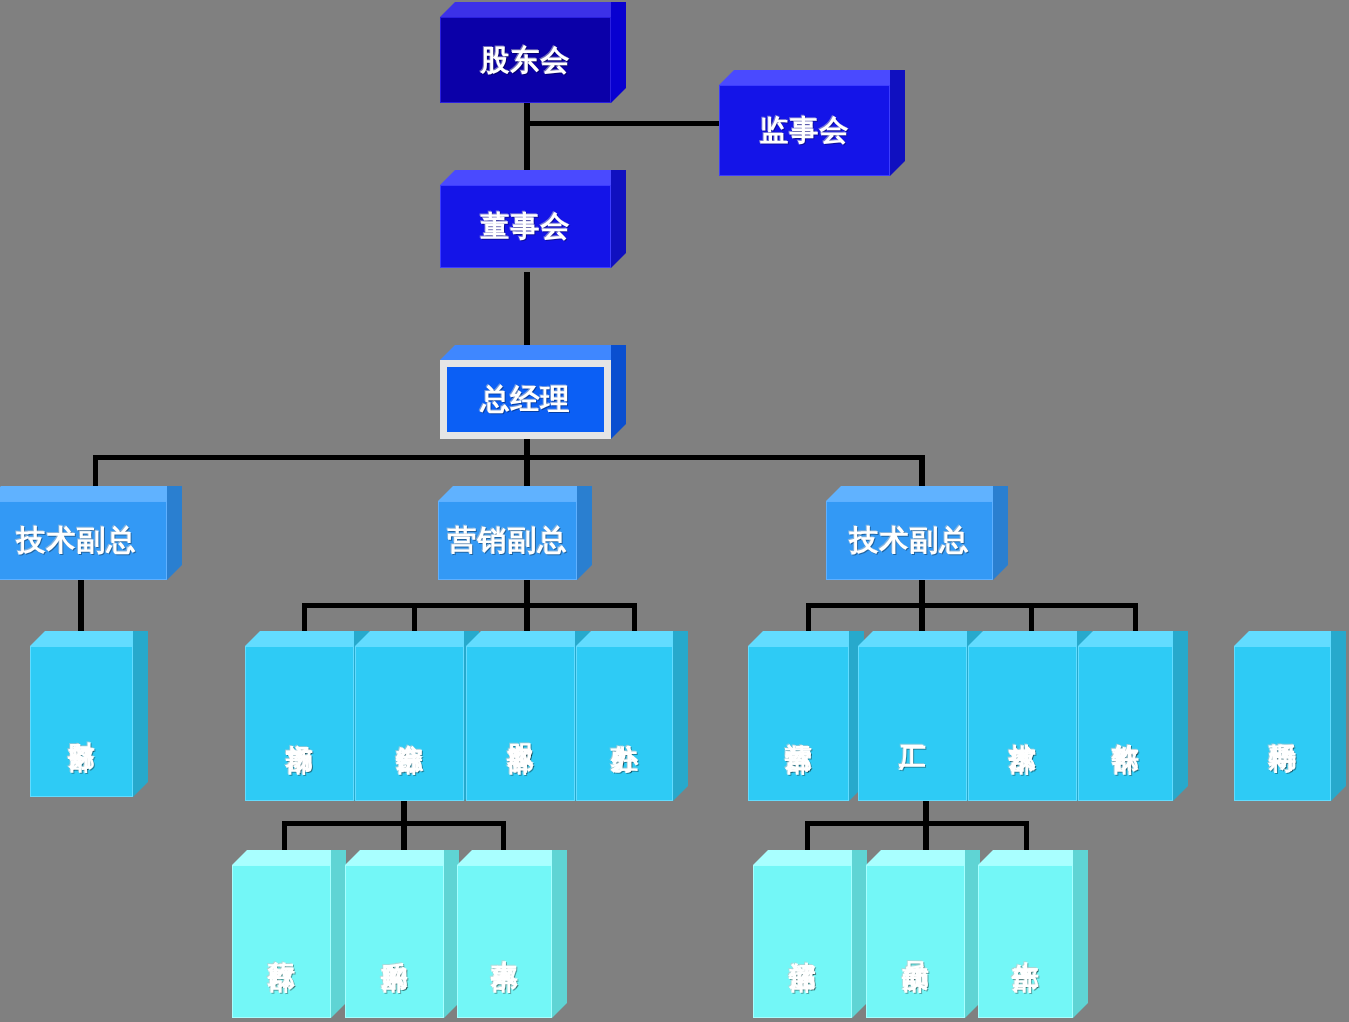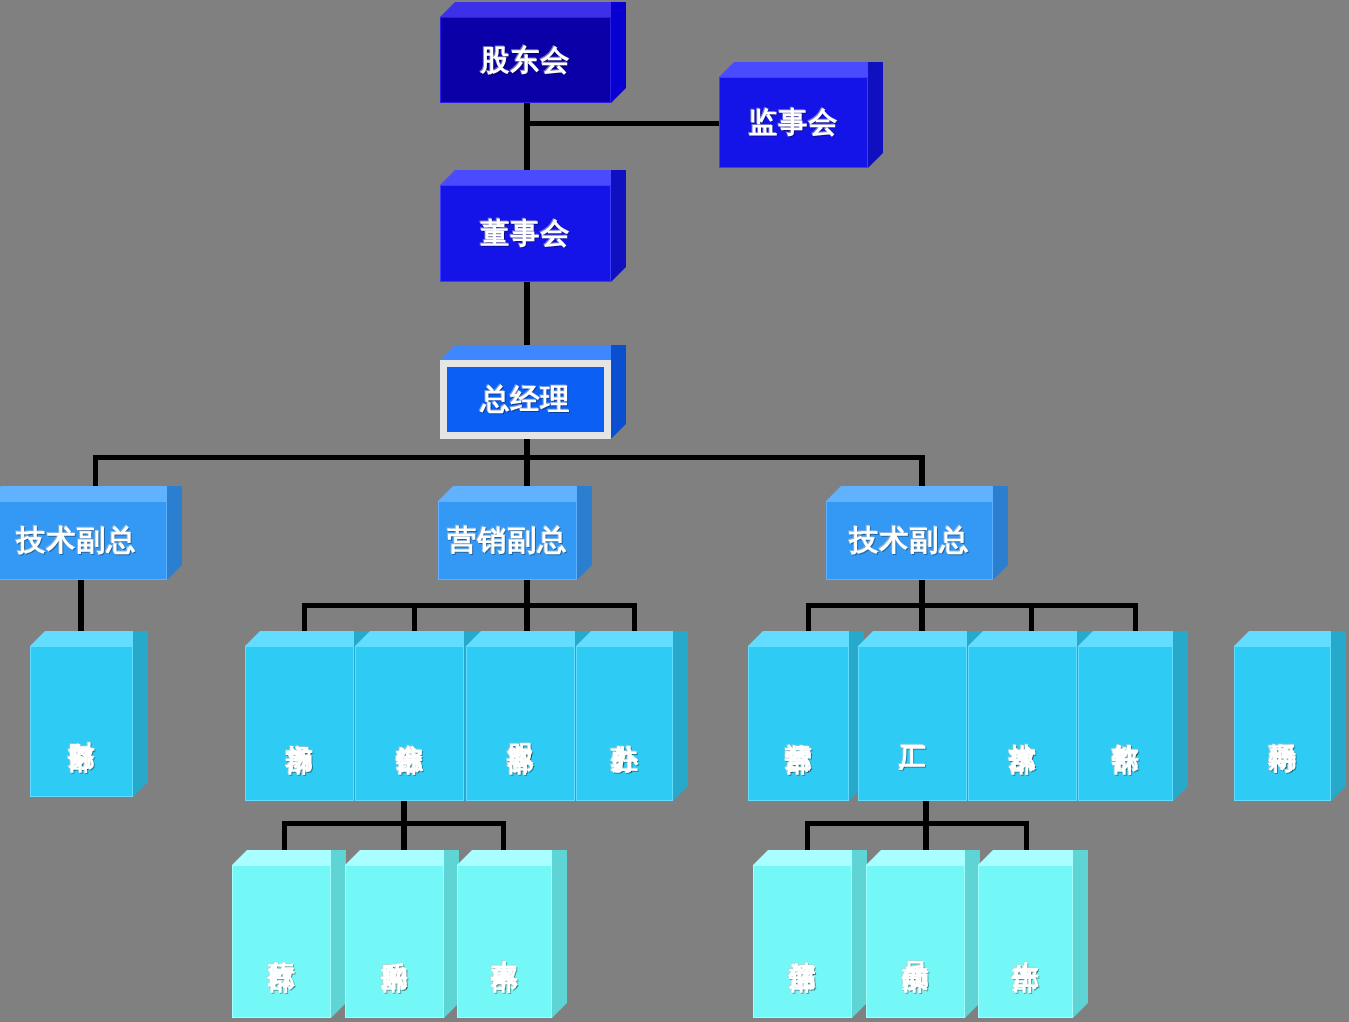--- a/index.html
+++ b/index.html
@@ -160,29 +160,29 @@
   <div class="line" style="left:1024px; top:821px; width:5px; height:31px;"></div>
 
   <div class="node t0" style="left:440px; top:2px; width:186px; height:101px;">
     <div class="top"></div>
     <div class="side"></div>
     <div class="face">
       <span class="label fs-big">股东会</span>
     </div>
   </div>
 
-  <div class="node t1" style="left:719px; top:62px; width:164px; height:106px;">
+  <div class="node t1" style="left:719px; top:70px; width:186px; height:106px;">
     <div class="top"></div>
     <div class="side"></div>
     <div class="face">
       <span class="label fs-big">监事会</span>
     </div>
   </div>
 
-  <div class="node t1" style="left:440px; top:170px; width:186px; height:112px;">
+  <div class="node t1" style="left:440px; top:170px; width:186px; height:98px;">
     <div class="top"></div>
     <div class="side"></div>
     <div class="face">
       <span class="label fs-big">董事会</span>
     </div>
   </div>
 
   <div class="node t2" style="left:440px; top:345px; width:186px; height:94px;">
     <div class="top"></div>
     <div class="side"></div>

